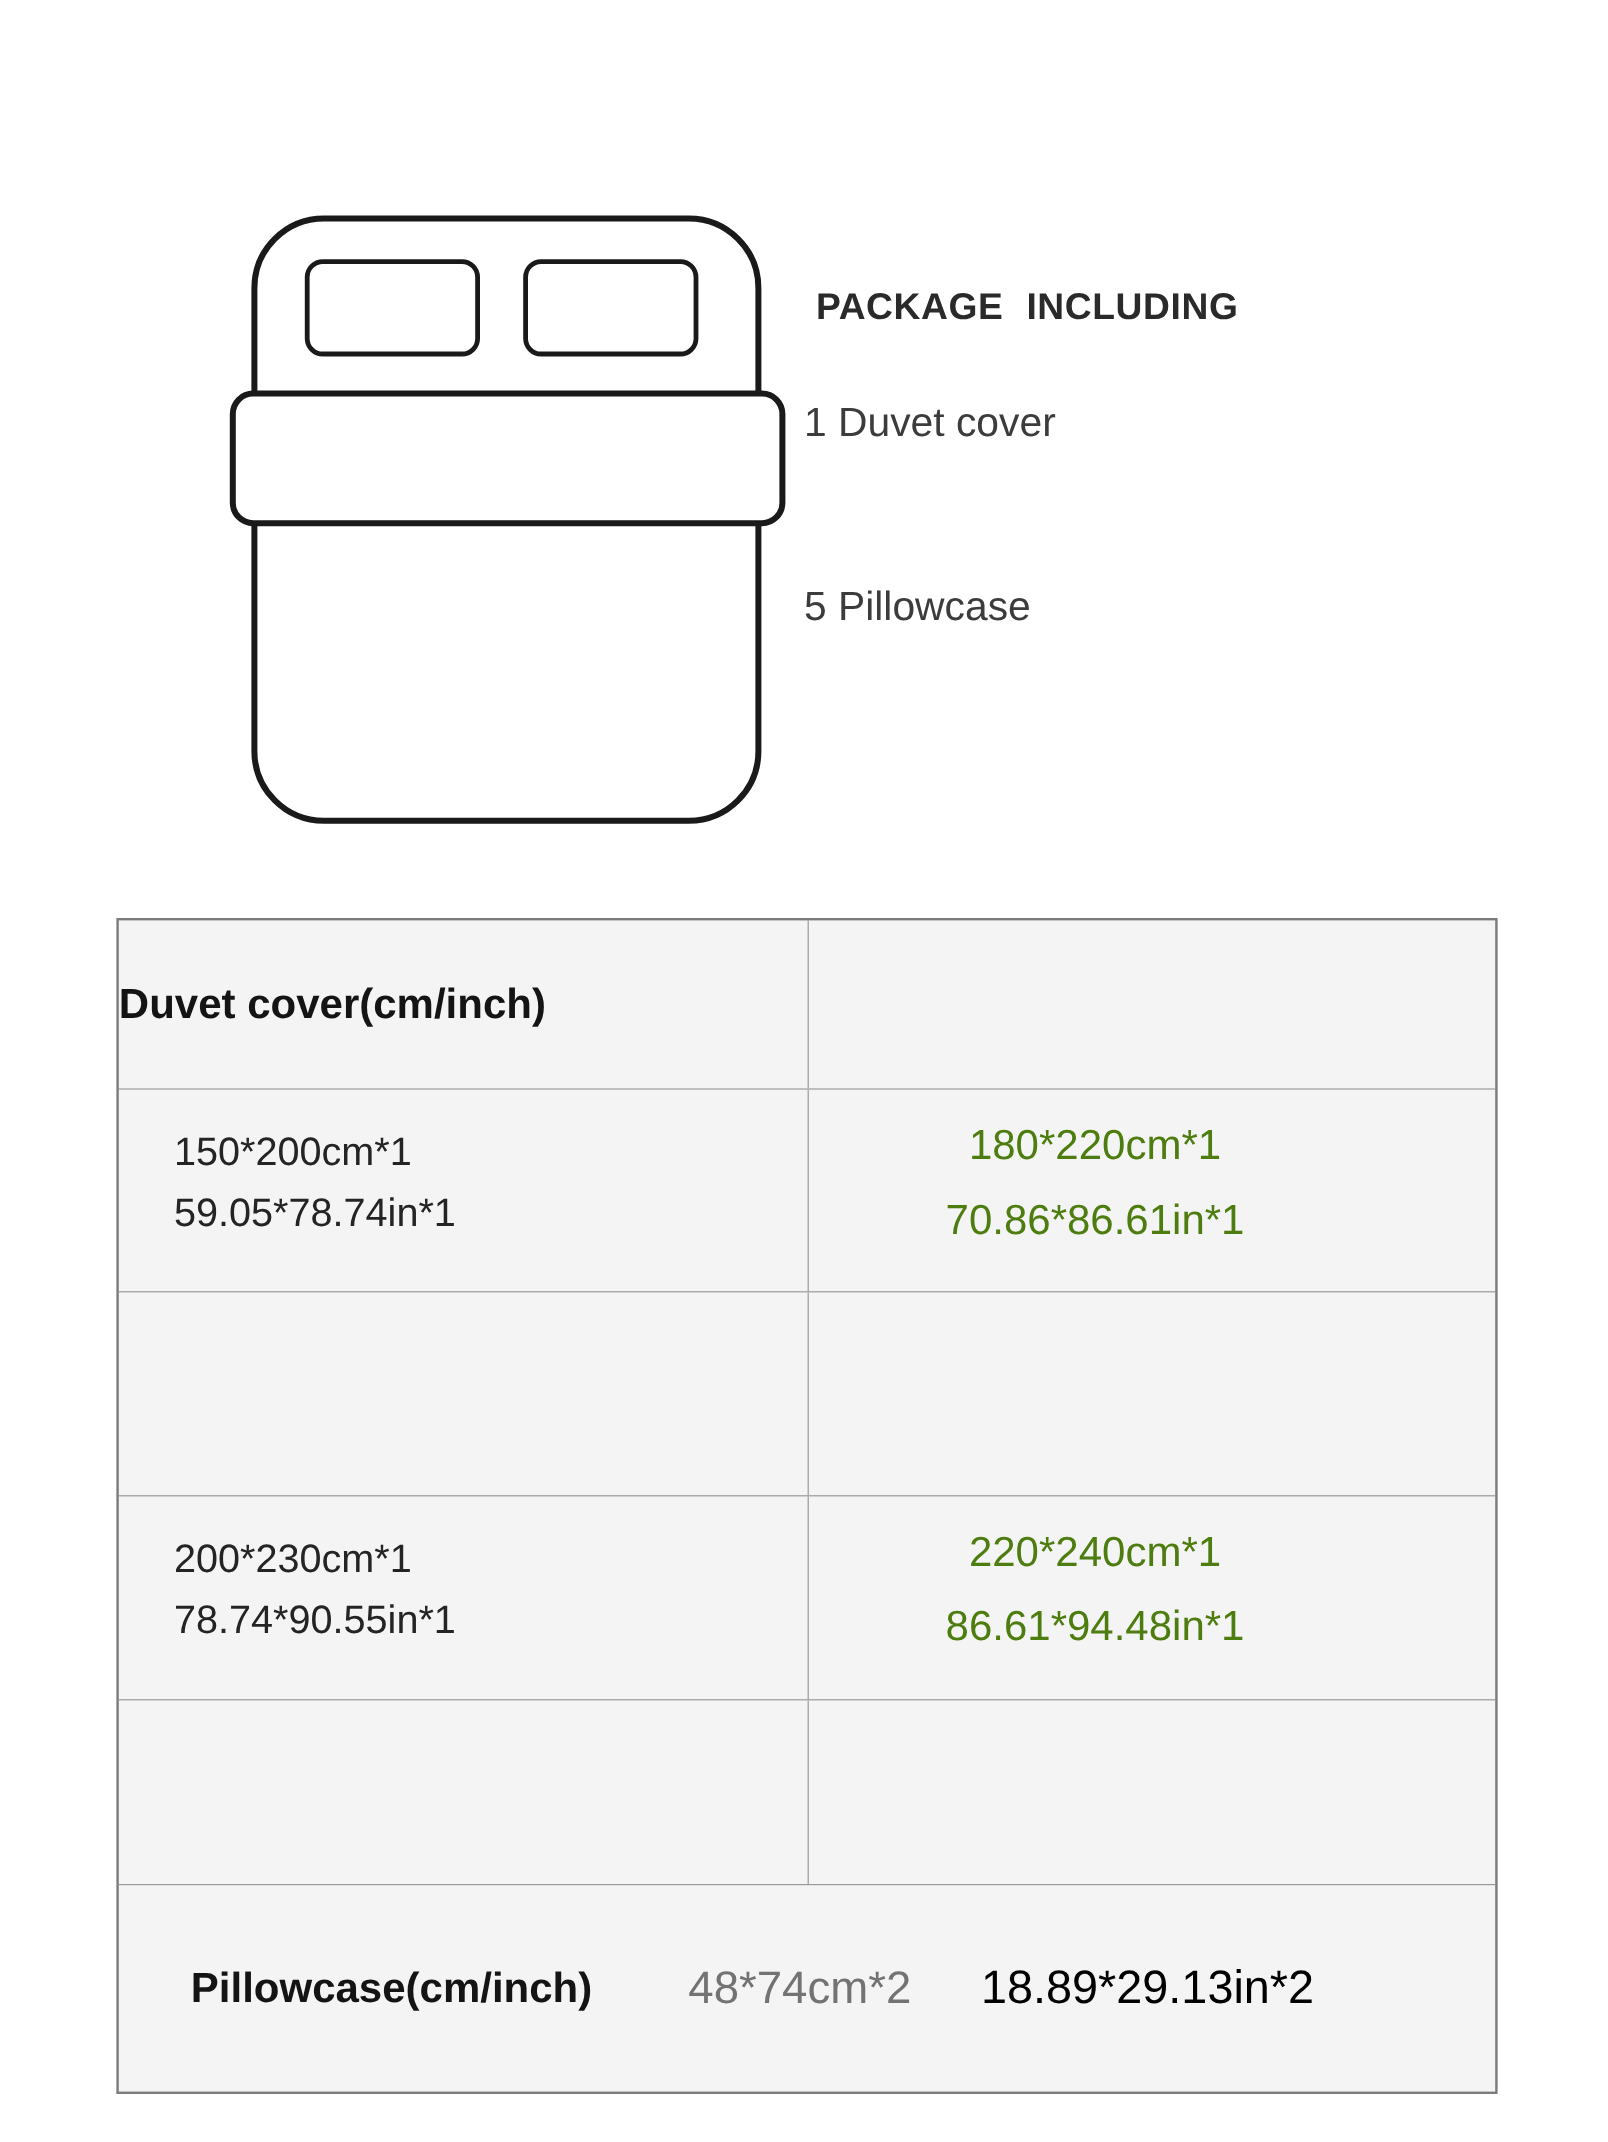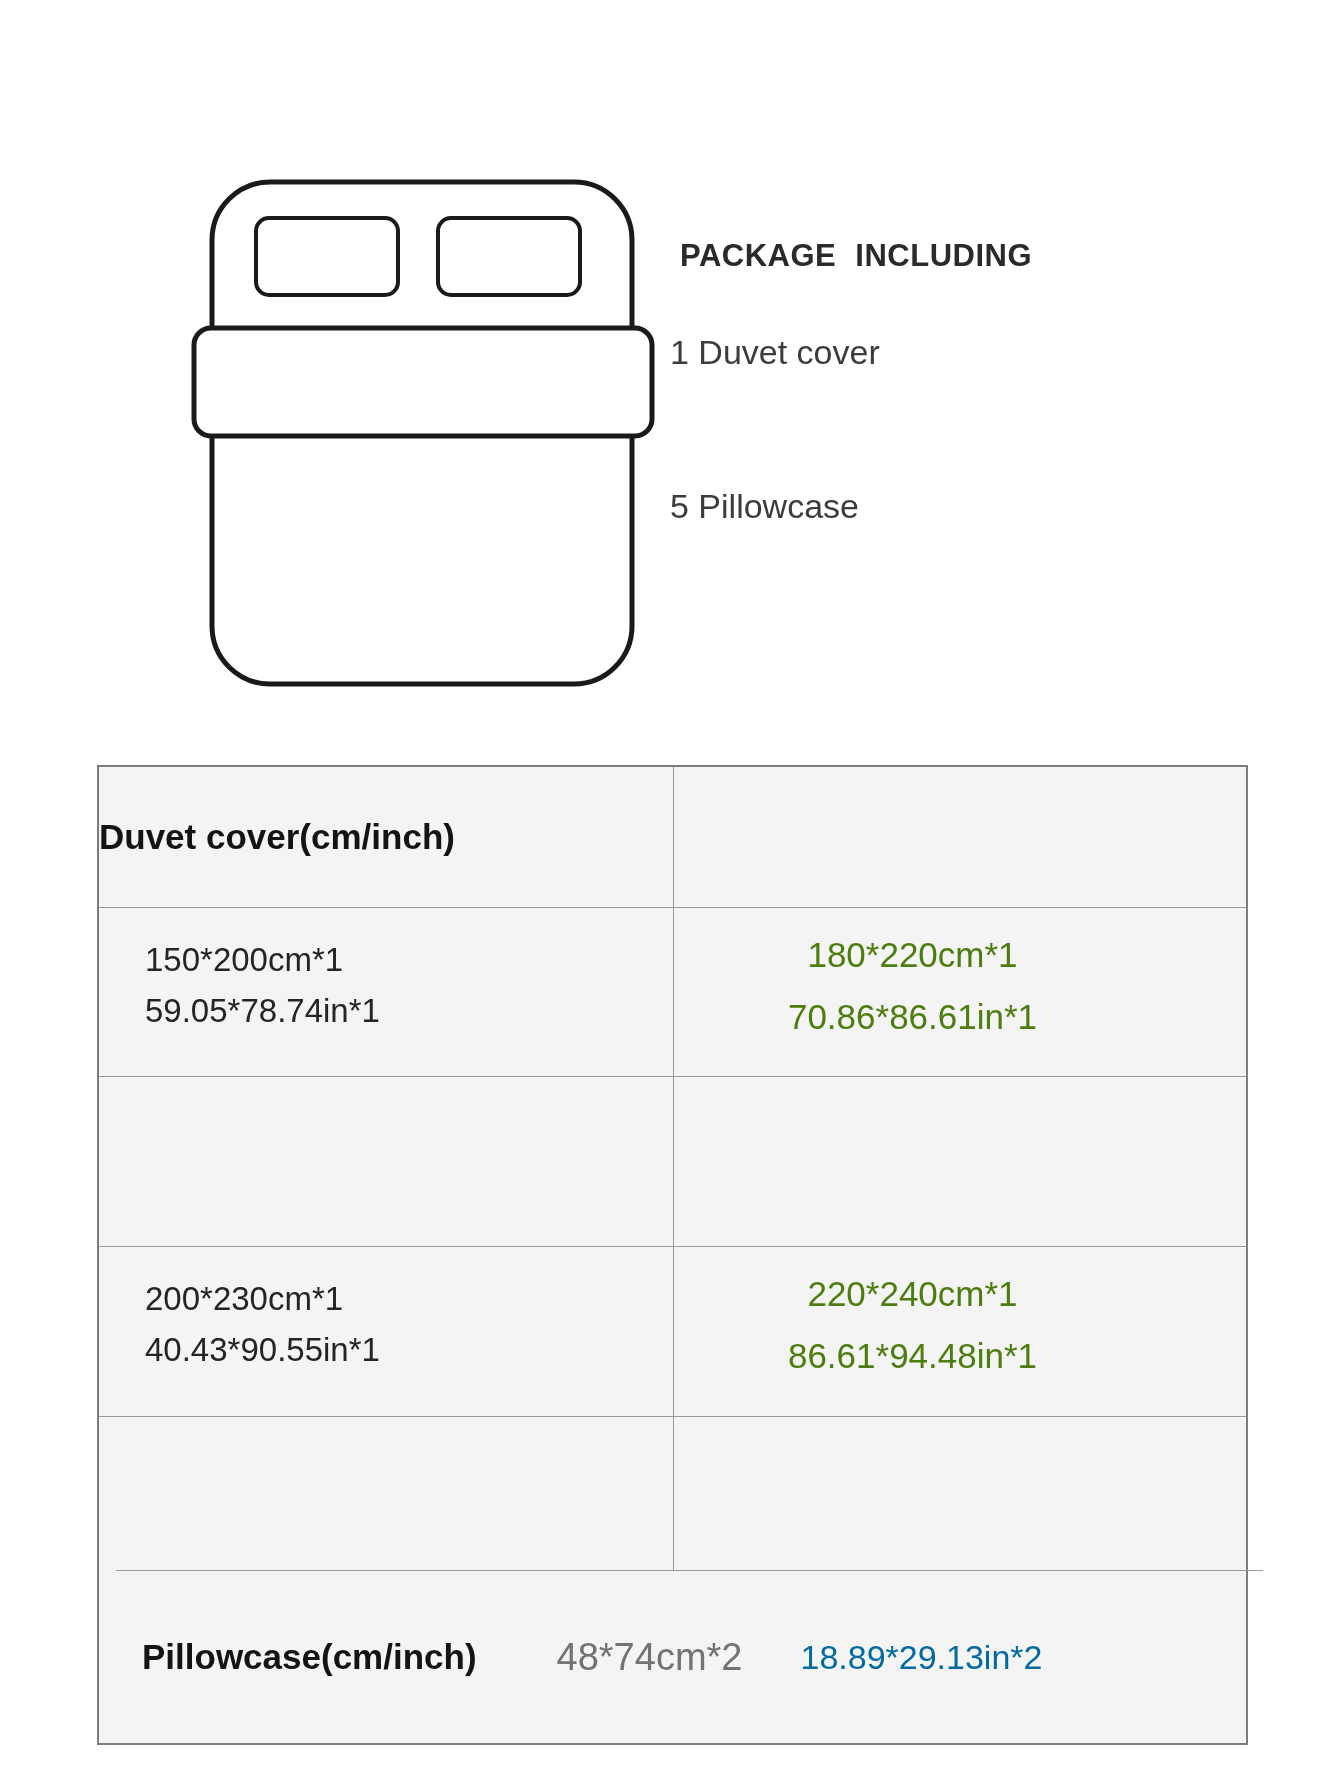--- a/index.html
+++ b/index.html
@@ -56,24 +56,24 @@
   }
   .cell-cm-in {
     padding:26px 0 0 46px;
     font-size:33px; line-height:51px; color:#242424;
   }
   .cell-alt {
     padding:16px 95px 0 0;
     text-align:center;
     font-size:35px; line-height:62px; color:#4d7c0f;
   }
-  .r-pillow { display:flex; padding-left:26px;margin-left:17px; }
+  .r-pillow { display:flex; padding-left:60px; }
   .pc-label { font-size:35px; font-weight:700; color:#141414; }
   .pc-val-cm { margin-left:80px; font-size:38px; color:#737373; }
-  .pc-val-in { margin-left:58px; font-size:34px; color:#0369a1; }
+  .pc-val-in { margin-left:58px; font-size:39px; color:#000000; }
 </style>
 </head>
 <body>
 
 <div class="page">
 
   <svg class="bed-figure" viewBox="0 0 560 580" xmlns="http://www.w3.org/2000/svg">
 
     <rect x="72" y="42" width="420" height="502" rx="58" ry="58" fill="#ffffff" stroke="#1a1a1a" stroke-width="5"></rect>
 
@@ -109,21 +109,21 @@
     </div>
 
     <div class="t-row r-empty-a">
       <div class="c-left"></div>
       <div class="c-right"></div>
     </div>
 
     <div class="t-row r-size">
       <div class="c-left cell-cm-in">
         <div>200*230cm*1</div>
-        <div>40.43*90.55in*1</div>
+        <div>78.74*90.55in*1</div>
       </div>
       <div class="c-right cell-alt">
         <div>220*240cm*1</div>
         <div>86.61*94.48in*1</div>
       </div>
     </div>
 
     <div class="t-row r-empty-b">
       <div class="c-left"></div>
       <div class="c-right"></div>

